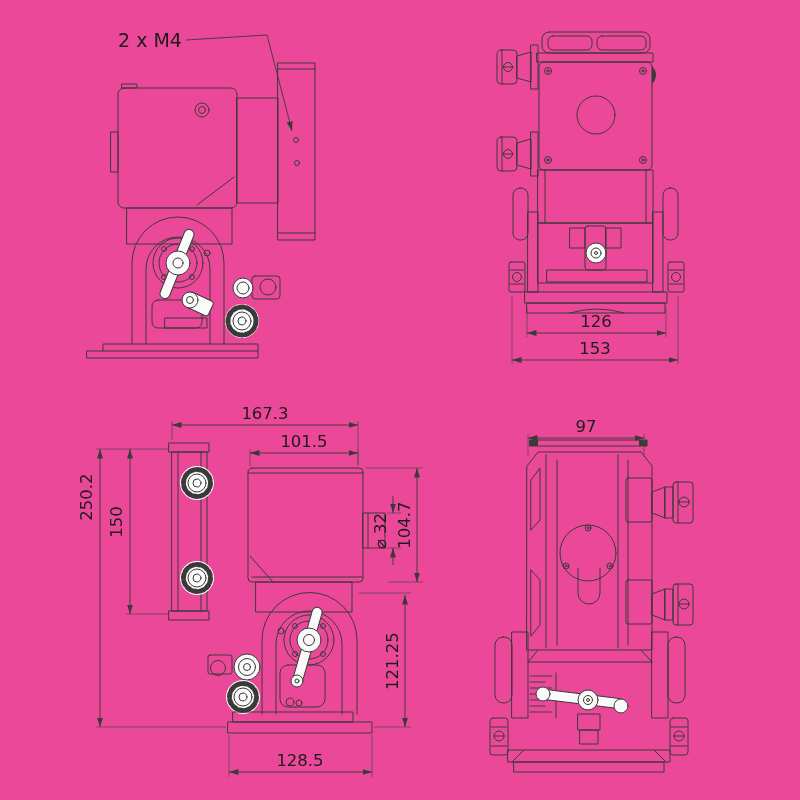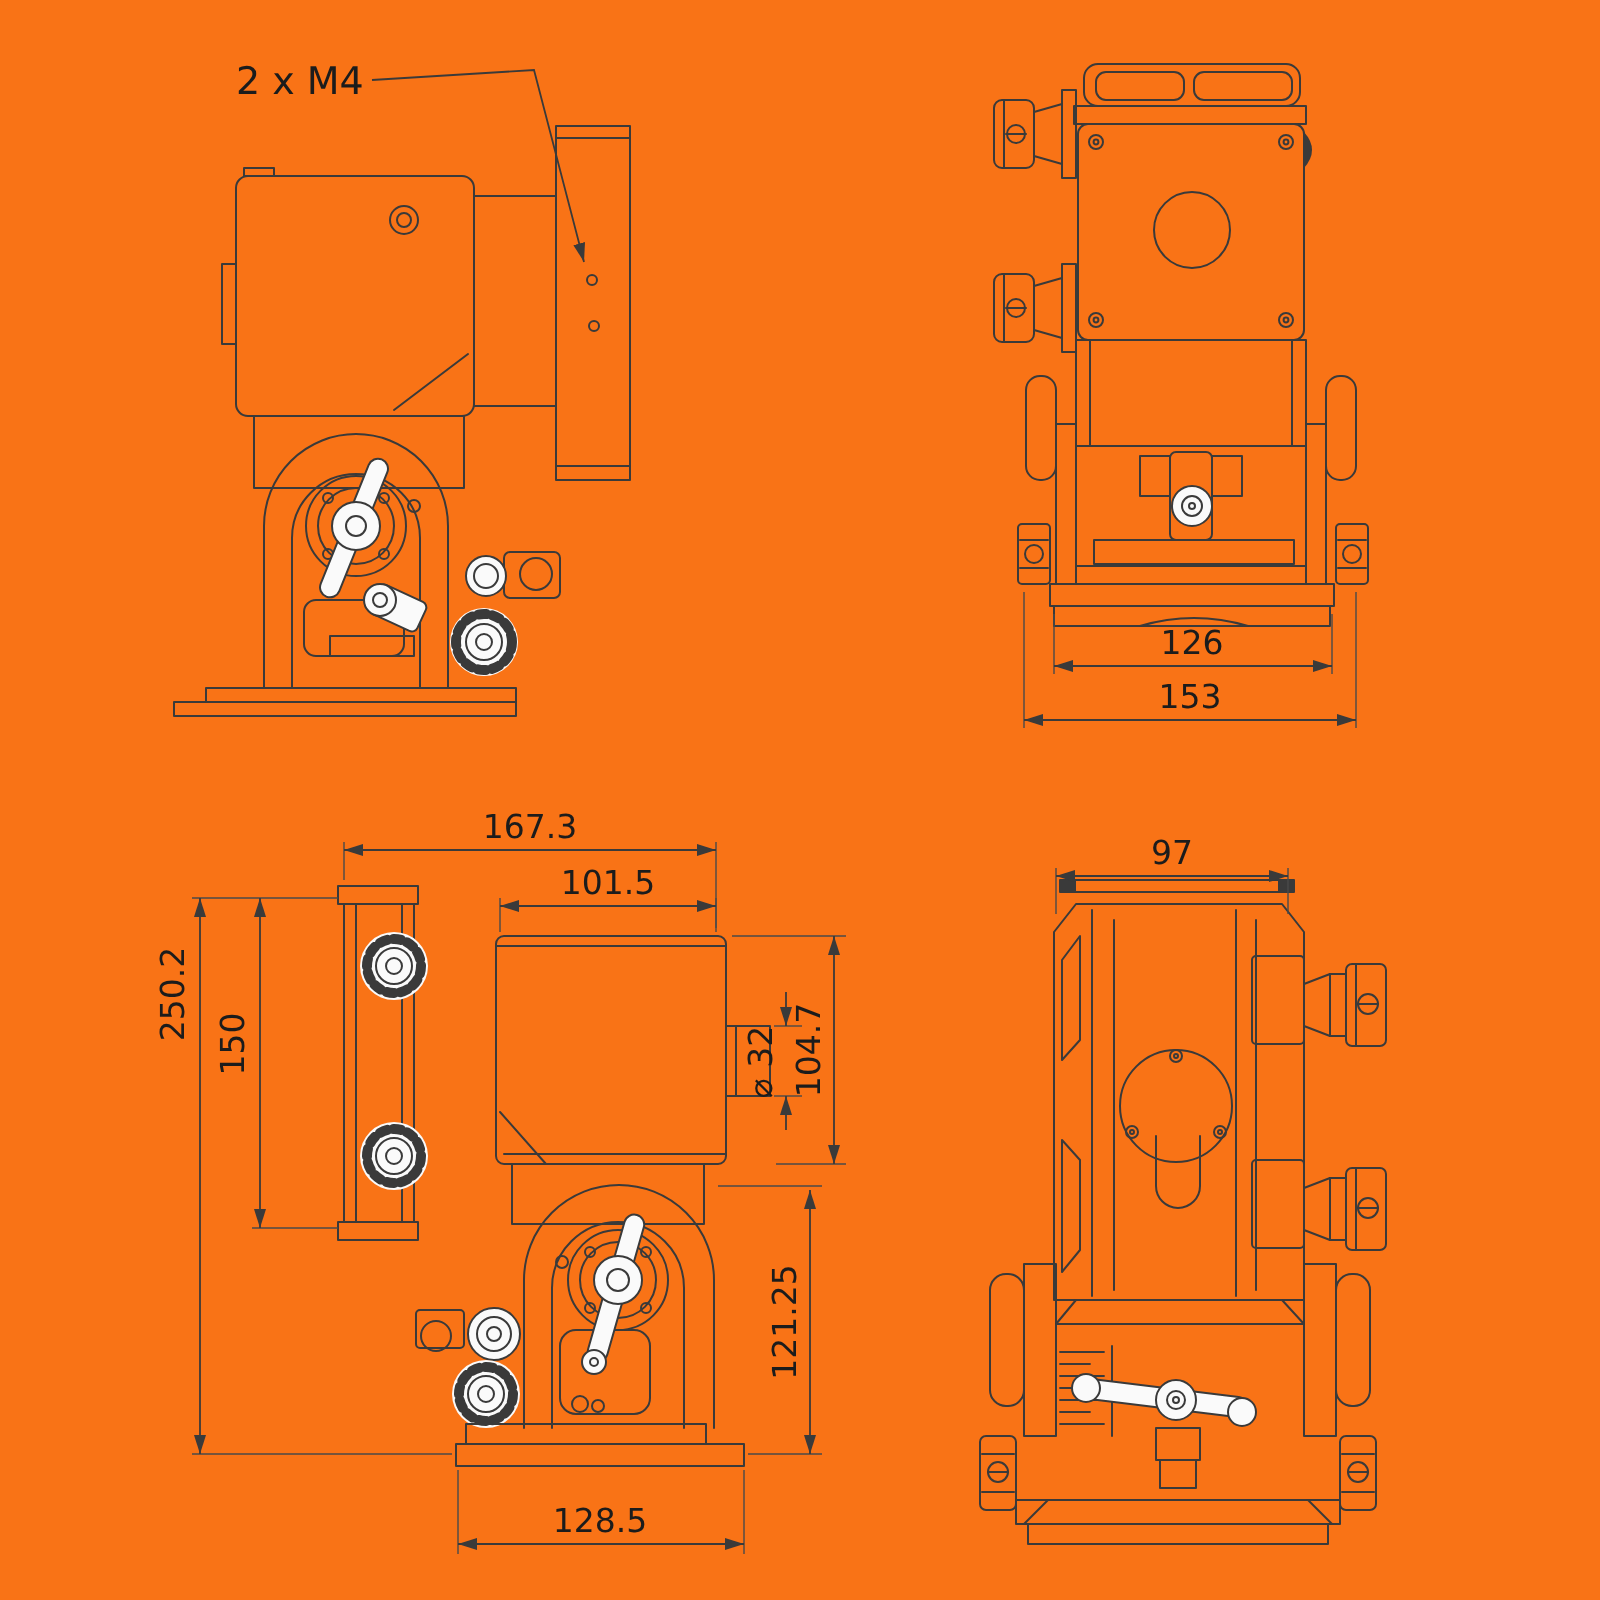--- a/index.html
+++ b/index.html
@@ -1,17 +1,17 @@
 <!DOCTYPE html>
 <html><head>
 <meta charset="utf-8">
 <style>
   html,body{margin:0;padding:0;background:#fafafa;}
   .stage{
-    position:relative;width:800px;height:800px;background:#f97316;overflow:hidden;
+    position:relative;width:800px;height:800px;background:#ec4899;overflow:hidden;
     font-family:"DejaVu Sans",sans-serif;
   }
   svg{display:block;}
   .part{stroke:#3a3a3a;stroke-width:1;fill:none;stroke-linejoin:round;stroke-linecap:round;}
   .dimline{stroke:#3a3a3a;stroke-width:0.9;fill:none;}
   .extline{stroke:#4a4a4a;stroke-width:0.7;fill:none;}
   .dimtext{font-family:"DejaVu Sans",sans-serif;font-size:16.5px;fill:#1c1c1c;text-anchor:middle;}
   .callout{font-family:"DejaVu Sans",sans-serif;font-size:19px;fill:#1c1c1c;text-anchor:start;}
   .knurl{stroke:#3a3a3a;stroke-width:5;fill:none;stroke-dasharray:4 3;}
   .bgfill{fill:#fafafa;}

